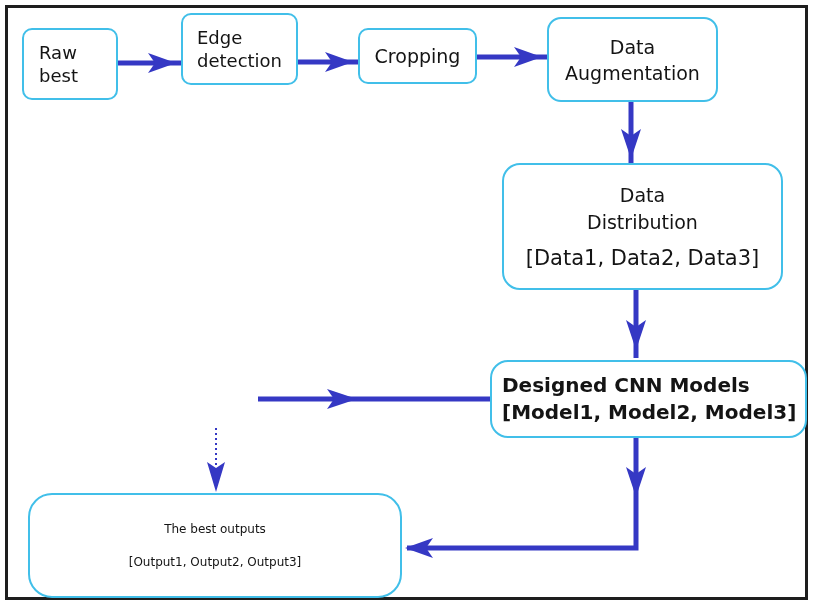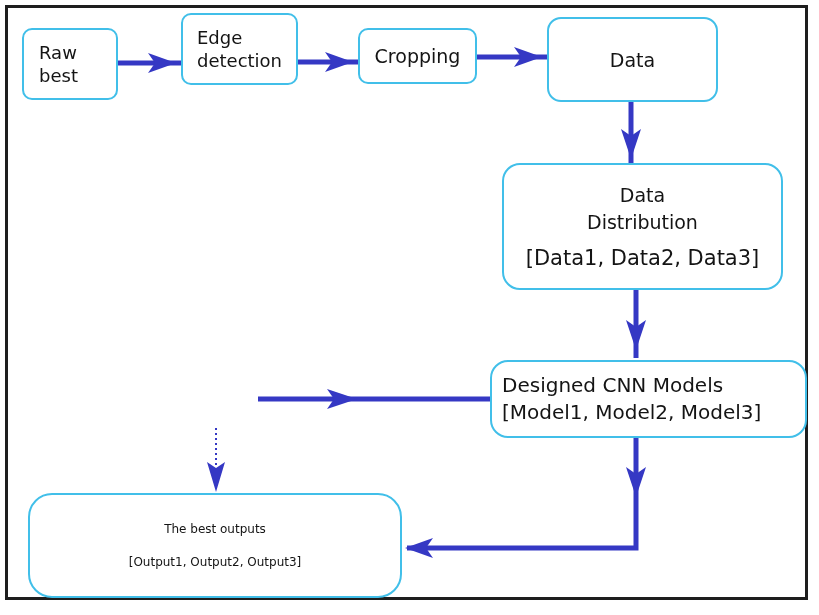--- a/index.html
+++ b/index.html
@@ -84,20 +84,21 @@
     font-size: 21px; margin-top: 9px;
   }
   .node-gso {
     left: 175px; top: 373px; width: 83px; height: 55px;
     font-size: 21px;
   }
   .node-cnn-models {
     left: 490px; top: 360px; width: 317px; height: 78px;
     padding-left: 10px; font-size: 20px; line-height: 27px;
     border-radius: 18px;
+    font-weight: bold;
   }
   .node-best-outputs {
     left: 28px; top: 493px; width: 374px; height: 105px;
     font-size: 12px; line-height: 33px; border-radius: 24px;
   }
 </style>
 </head>
 <body>
 
 <div class="stage">
@@ -156,20 +157,21 @@
     <span class="line">Edge</span>
     <span class="line">detection</span>
   </div>
 
   <div class="node node-cropping align-center">
     <span class="line">Cropping</span>
   </div>
 
   <div class="node node-data-augmentation align-center">
     <span class="line">Data</span>
+    <span class="line">Augmentation</span>
   </div>
 
   <div class="node node-data-distribution align-center">
     <span class="line">Data</span>
     <span class="line">Distribution</span>
     <span class="line detail">[Data1, Data2, Data3]</span>
   </div>
 
 
   <div class="node node-cnn-models align-left">

